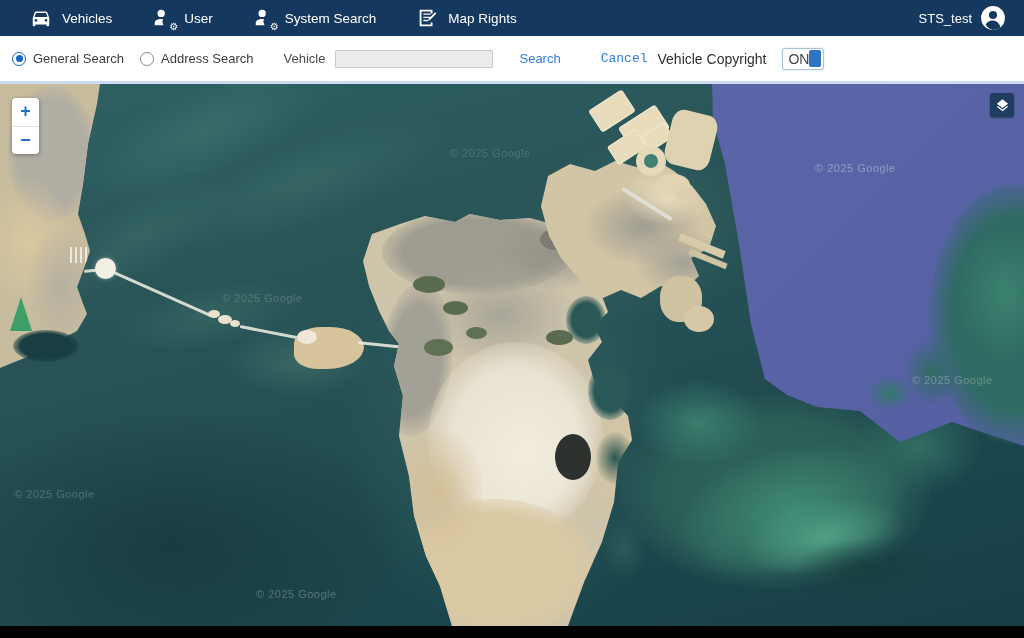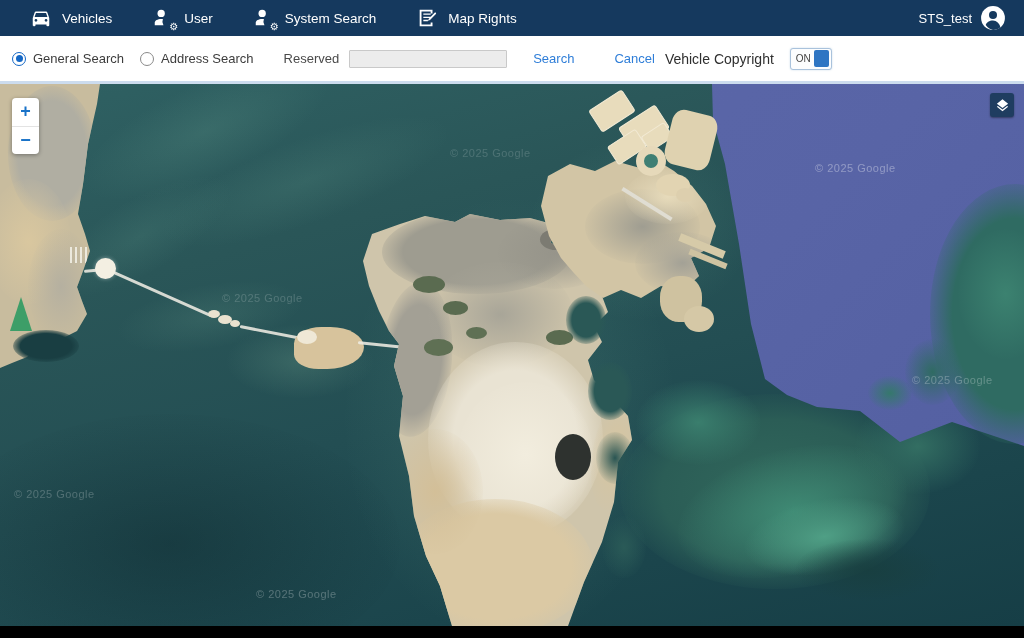--- a/index.html
+++ b/index.html
@@ -21,24 +21,24 @@
   .searchbar { height:48px; background:#ffffff; border-bottom:3px solid #ccdcee; display:flex; align-items:center; padding-left:12px; flex:0 0 auto; font-size:13px; color:#3c3c3c; }
   .radio-opt { display:flex; align-items:center; gap:7px; cursor:pointer; }
   .radio-opt + .radio-opt { margin-left:16px; }
   .radio { width:14px; height:14px; border-radius:50%; border:1.5px solid #8a8a8a; background:#fff; display:inline-block; position:relative; }
   .radio.checked { border-color:#1467c5; }
   .radio.checked::after { content:""; position:absolute; left:2.5px; top:2.5px; width:7px; height:7px; border-radius:50%; background:#1467c5; }
   .kw-label { margin-left:30px; color:#4a4a4a; }
   .kw-input { margin-left:10px; width:158px; height:18px; background:#ececec; border:1px solid #c9c9c9; border-radius:1px; font-size:12px; padding:0 4px; }
   .link { color:#2f7ed8; cursor:pointer; text-decoration:none;text-align:center; }
   .link.search { margin-left:26px; }
-  .link.cancel { margin-left:40px; }
+  .link.cancel { margin-left:40px;font-family:Liberation Mono, monospace; }
   .vg-label { margin-left:10px; color:#2f2f2f; font-size:14px; }
   .toggle { margin-left:16px; width:42px; height:22px; background:#fcfdfe; border:1px solid #a9c2dc; border-radius:3px; display:flex; align-items:center; cursor:pointer; box-shadow:0 0 2px rgba(120,160,200,.4); }
-  .toggle-text { font-size:10px; color:#444; margin-left:5px; }
+  .toggle-text { font-size:14px; color:#444; margin-left:5px; }
   .toggle-knob { width:15px; height:17px; background:#2e75c3; border-radius:2px; margin-left:auto; margin-right:2px; }
 
   
   .map { position:relative; width:1024px; height:542px; overflow:hidden; flex:0 0 auto;
          background:linear-gradient(165deg,#2f6163 0%,#2a5658 28%,#234e53 55%,#1b454c 80%,#163e46 100%); cursor:grab; }
   .b { position:absolute; border-radius:50%; }
   .road { position:absolute; height:2.5px; background:rgba(238,236,226,.88); transform-origin:0 50%; border-radius:2px; }
   .dia { position:absolute; background:#e8dcbc; border:1px solid #f2ead4; transform:rotate(-33deg); border-radius:3px; }
   .wm { position:absolute; font-size:11px; letter-spacing:.5px; color:rgba(255,255,255,.28); white-space:nowrap; }
   .zoomctl { position:absolute; left:12px; top:14px; width:27px; height:56px; background:#fff; border-radius:4px; box-shadow:0 1px 4px rgba(0,0,0,.35); display:flex; flex-direction:column; overflow:hidden; }
@@ -108,21 +108,21 @@
 
   <div class="searchbar">
     <label class="radio-opt">
       <span class="radio checked"></span>
       <span>General Search</span>
     </label>
     <label class="radio-opt">
       <span class="radio"></span>
       <span>Address Search</span>
     </label>
-    <span class="kw-label">Reserved</span>
+    <span class="kw-label">Vehicle</span>
     <input class="kw-input" type="text" value="" style="">
     <a class="link search">Search</a>
     <a class="link cancel">Cancel</a>
     <span class="vg-label">Vehicle Copyright</span>
     <div class="toggle">
       <span class="toggle-text">ON</span>
       <span class="toggle-knob"></span>
     </div>
   </div>
 

